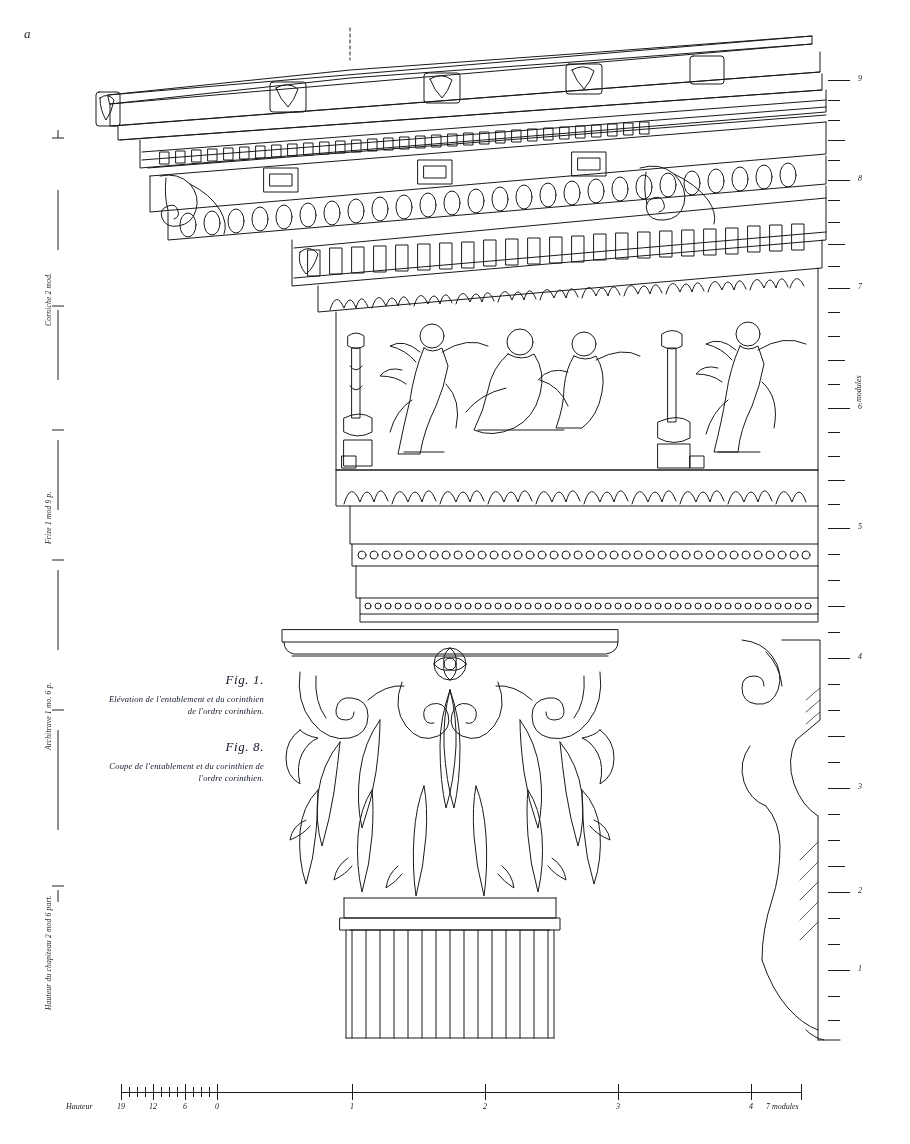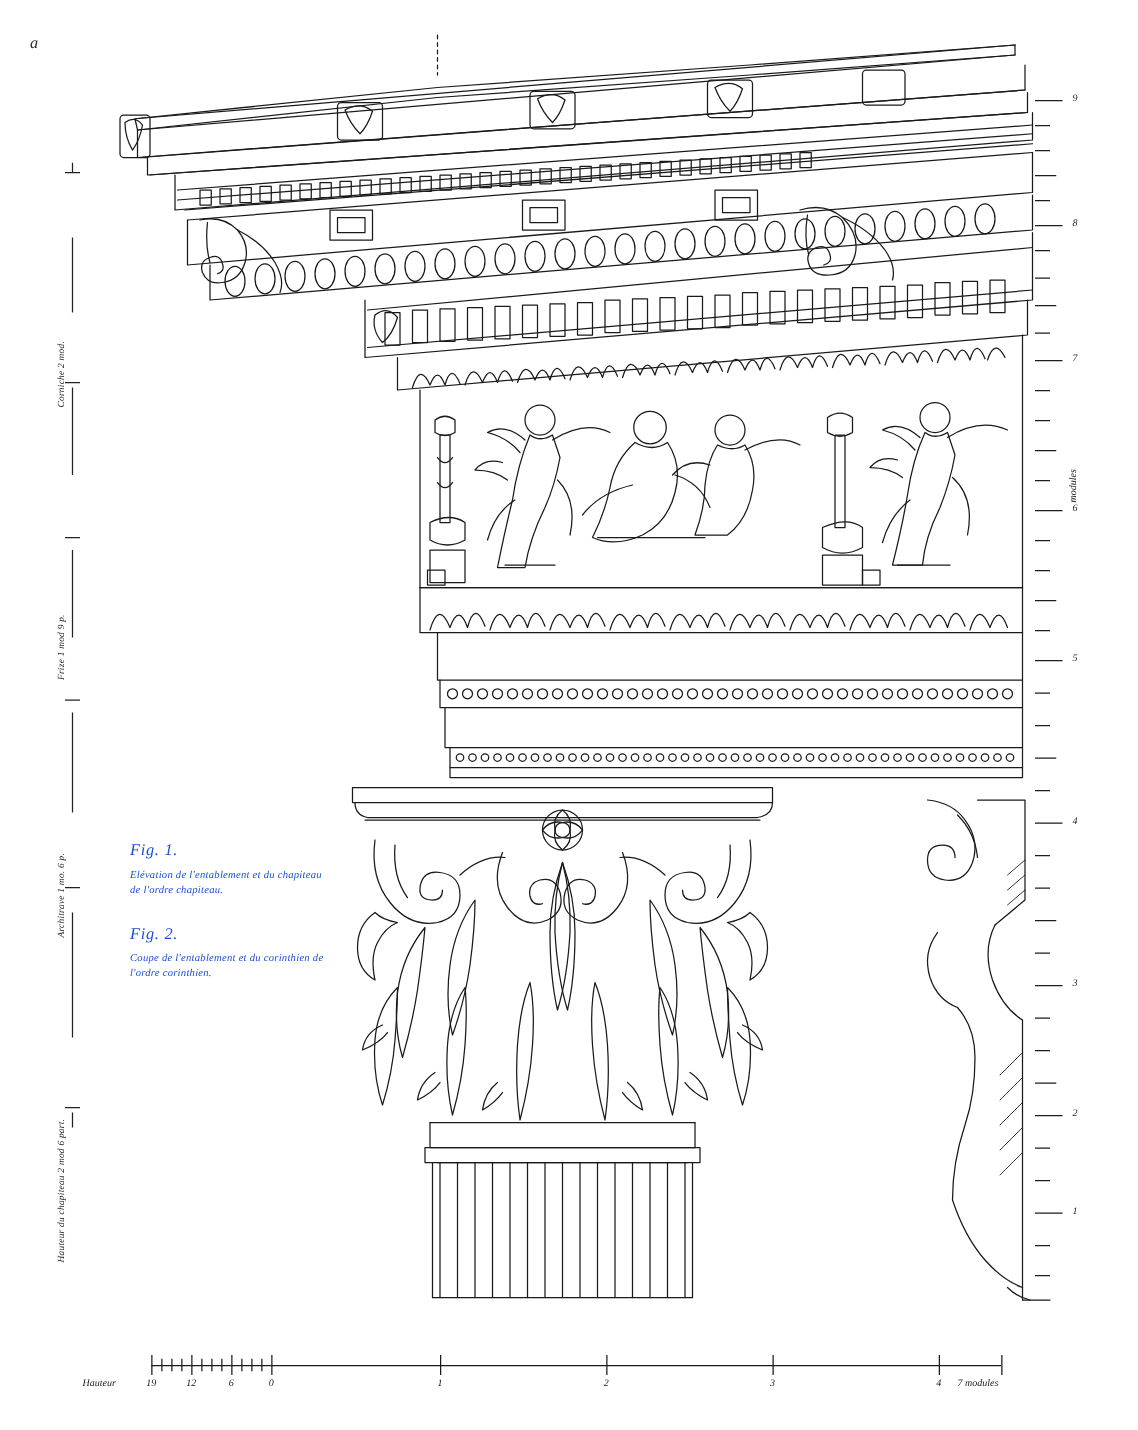--- a/index.html
+++ b/index.html
@@ -72,22 +72,22 @@
     font-style: italic;
     color: #1d1d1d;
     transform: translateY(-6px);
   }
 
   
   #caption-block {
     left: 104px;
     top: 672px;
     width: 160px;
-    text-align: left;
-    color: #1d4ed8;
+    text-align: right;
+    color: #0f172a;
   }
   .fig-title {
     font-size: 13px;
     font-style: italic;
     letter-spacing: 0.6px;
     margin: 0 0 5px 0;
   }
   .fig-desc {
     font-size: 8.5px;
     font-style: italic;
@@ -669,22 +669,22 @@
     <div class="tick minor" style="top:872px;"></div>
 
     <div class="tick major" style="top:898px;"></div>
     <div class="rnum" style="top:898px;">1</div>
     <div class="tick minor" style="top:924px;"></div>
     <div class="tick minor" style="top:948px;"></div>
   </div>
 
   <div class="abs" id="caption-block">
     <p class="fig-title">Fig. 1.</p>
-    <p class="fig-desc">Elévation de l'entablement et du chapiteau de l'ordre chapiteau.</p>
-    <p class="fig-title">Fig. 2.</p>
+    <p class="fig-desc">Elévation de l'entablement et du corinthien de l'ordre corinthien.</p>
+    <p class="fig-title">Fig. 8.</p>
     <p class="fig-desc">Coupe de l'entablement et du corinthien de l'ordre corinthien.</p>
   </div>
 
   <div class="abs" id="bottom-scale">
     <div id="bottom-rule"></div>
 
     <div class="btick" style="left:55px;  top:2px;  height:16px;"></div>
     <div class="btick" style="left:63px;  top:5px;  height:10px;"></div>
     <div class="btick" style="left:71px;  top:5px;  height:10px;"></div>
     <div class="btick" style="left:79px;  top:5px;  height:10px;"></div>

